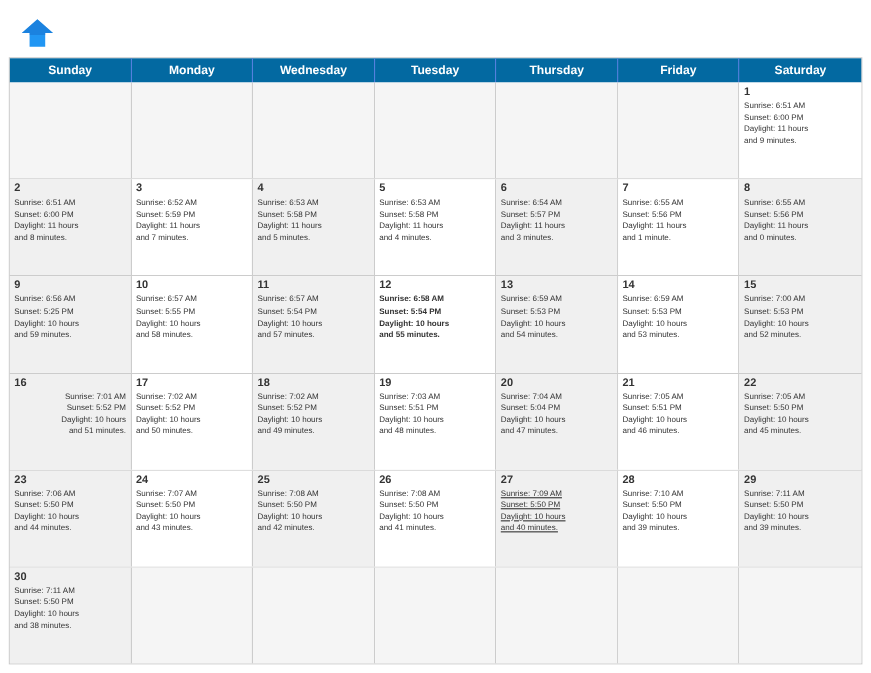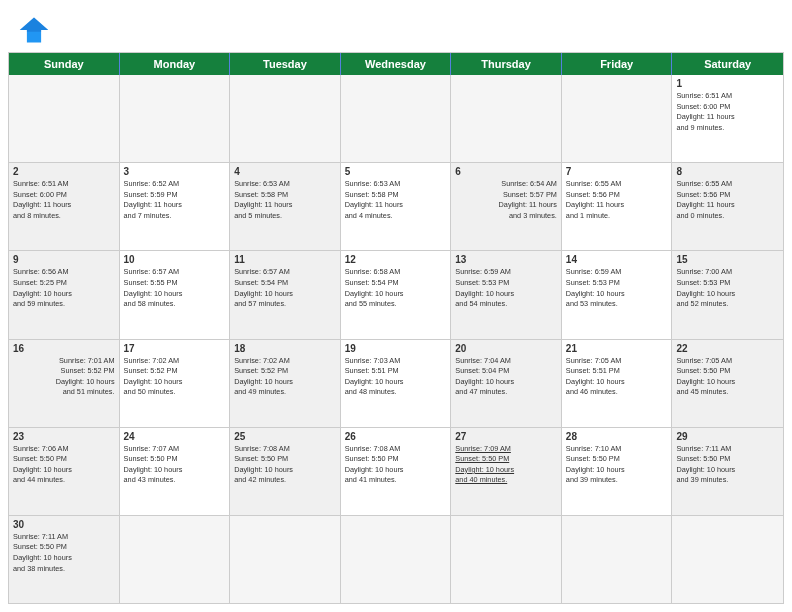--- a/index.html
+++ b/index.html
@@ -56,21 +56,21 @@
     .calendar {
       flex: 1;
       display: flex;
       flex-direction: column;
       border: 1px solid #ccc;
       margin: 0 8px 8px 8px;
     }
     .cal-header {
       display: grid;
       grid-template-columns: repeat(7, 1fr);
-      background: #15803d;
+      background: #0369a1;
     }
     .cal-header-cell {
       color: #fff;
       font-size: 11px;
       font-weight: bold;
       padding: 5px 4px;
       text-align: center;
       border-right: 1px solid #5580dd;
     }
     .cal-header-cell:last-child { border-right: none; }
@@ -129,22 +129,22 @@
     <div class="title-area">
       <div class="month-title"></div>
       <div class="location"></div>
     </div>
   </div>
 
   <div class="calendar">
     <div class="cal-header">
     <div class="cal-header-cell">Sunday</div>
         <div class="cal-header-cell">Monday</div>
+        <div class="cal-header-cell">Wednesday</div>
         <div class="cal-header-cell">Tuesday</div>
-        <div class="cal-header-cell">Wednesday</div>
         <div class="cal-header-cell">Thursday</div>
         <div class="cal-header-cell">Friday</div>
         <div class="cal-header-cell">Saturday</div>
       </div>
     <div class="cal-body">
     <div class="cal-row">
           <div class="cal-cell empty"></div>
           <div class="cal-cell empty"></div>
           <div class="cal-cell empty"></div>
           <div class="cal-cell empty"></div>
@@ -182,21 +182,21 @@
           </div>
           <div class="cal-cell">
             <span class="day-num">5</span>
             <div class="cell-info" style="white-space: pre-line;">Sunrise: 6:53 AM
 Sunset: 5:58 PM
 Daylight: 11 hours
 and 4 minutes.</div>
           </div>
           <div class="cal-cell gray-bg">
             <span class="day-num">6</span>
-            <div class="cell-info" style="white-space: pre-line; text-align: right;">Sunrise: 6:54 AM
+            <div class="cell-info" style="white-space: pre-line;">Sunrise: 6:54 AM
 Sunset: 5:57 PM
 Daylight: 11 hours
 and 3 minutes.</div>
           </div>
           <div class="cal-cell">
             <span class="day-num">7</span>
             <div class="cell-info" style="white-space: pre-line;">Sunrise: 6:55 AM
 Sunset: 5:56 PM
 Daylight: 11 hours
 and 1 minute.</div>
@@ -226,21 +226,21 @@
           </div>
           <div class="cal-cell gray-bg">
             <span class="day-num">11</span>
             <div class="cell-info" style="white-space: pre-line;">Sunrise: 6:57 AM
 Sunset: 5:54 PM
 Daylight: 10 hours
 and 57 minutes.</div>
           </div>
           <div class="cal-cell">
             <span class="day-num">12</span>
-            <div class="cell-info" style="white-space: pre-line;">Sunrise: 6:58 AM
+            <div class="cell-info" style="white-space: pre-line; font-weight: bold;">Sunrise: 6:58 AM
 Sunset: 5:54 PM
 Daylight: 10 hours
 and 55 minutes.</div>
           </div>
           <div class="cal-cell gray-bg">
             <span class="day-num">13</span>
             <div class="cell-info" style="white-space: pre-line;">Sunrise: 6:59 AM
 Sunset: 5:53 PM
 Daylight: 10 hours
 and 54 minutes.</div>

